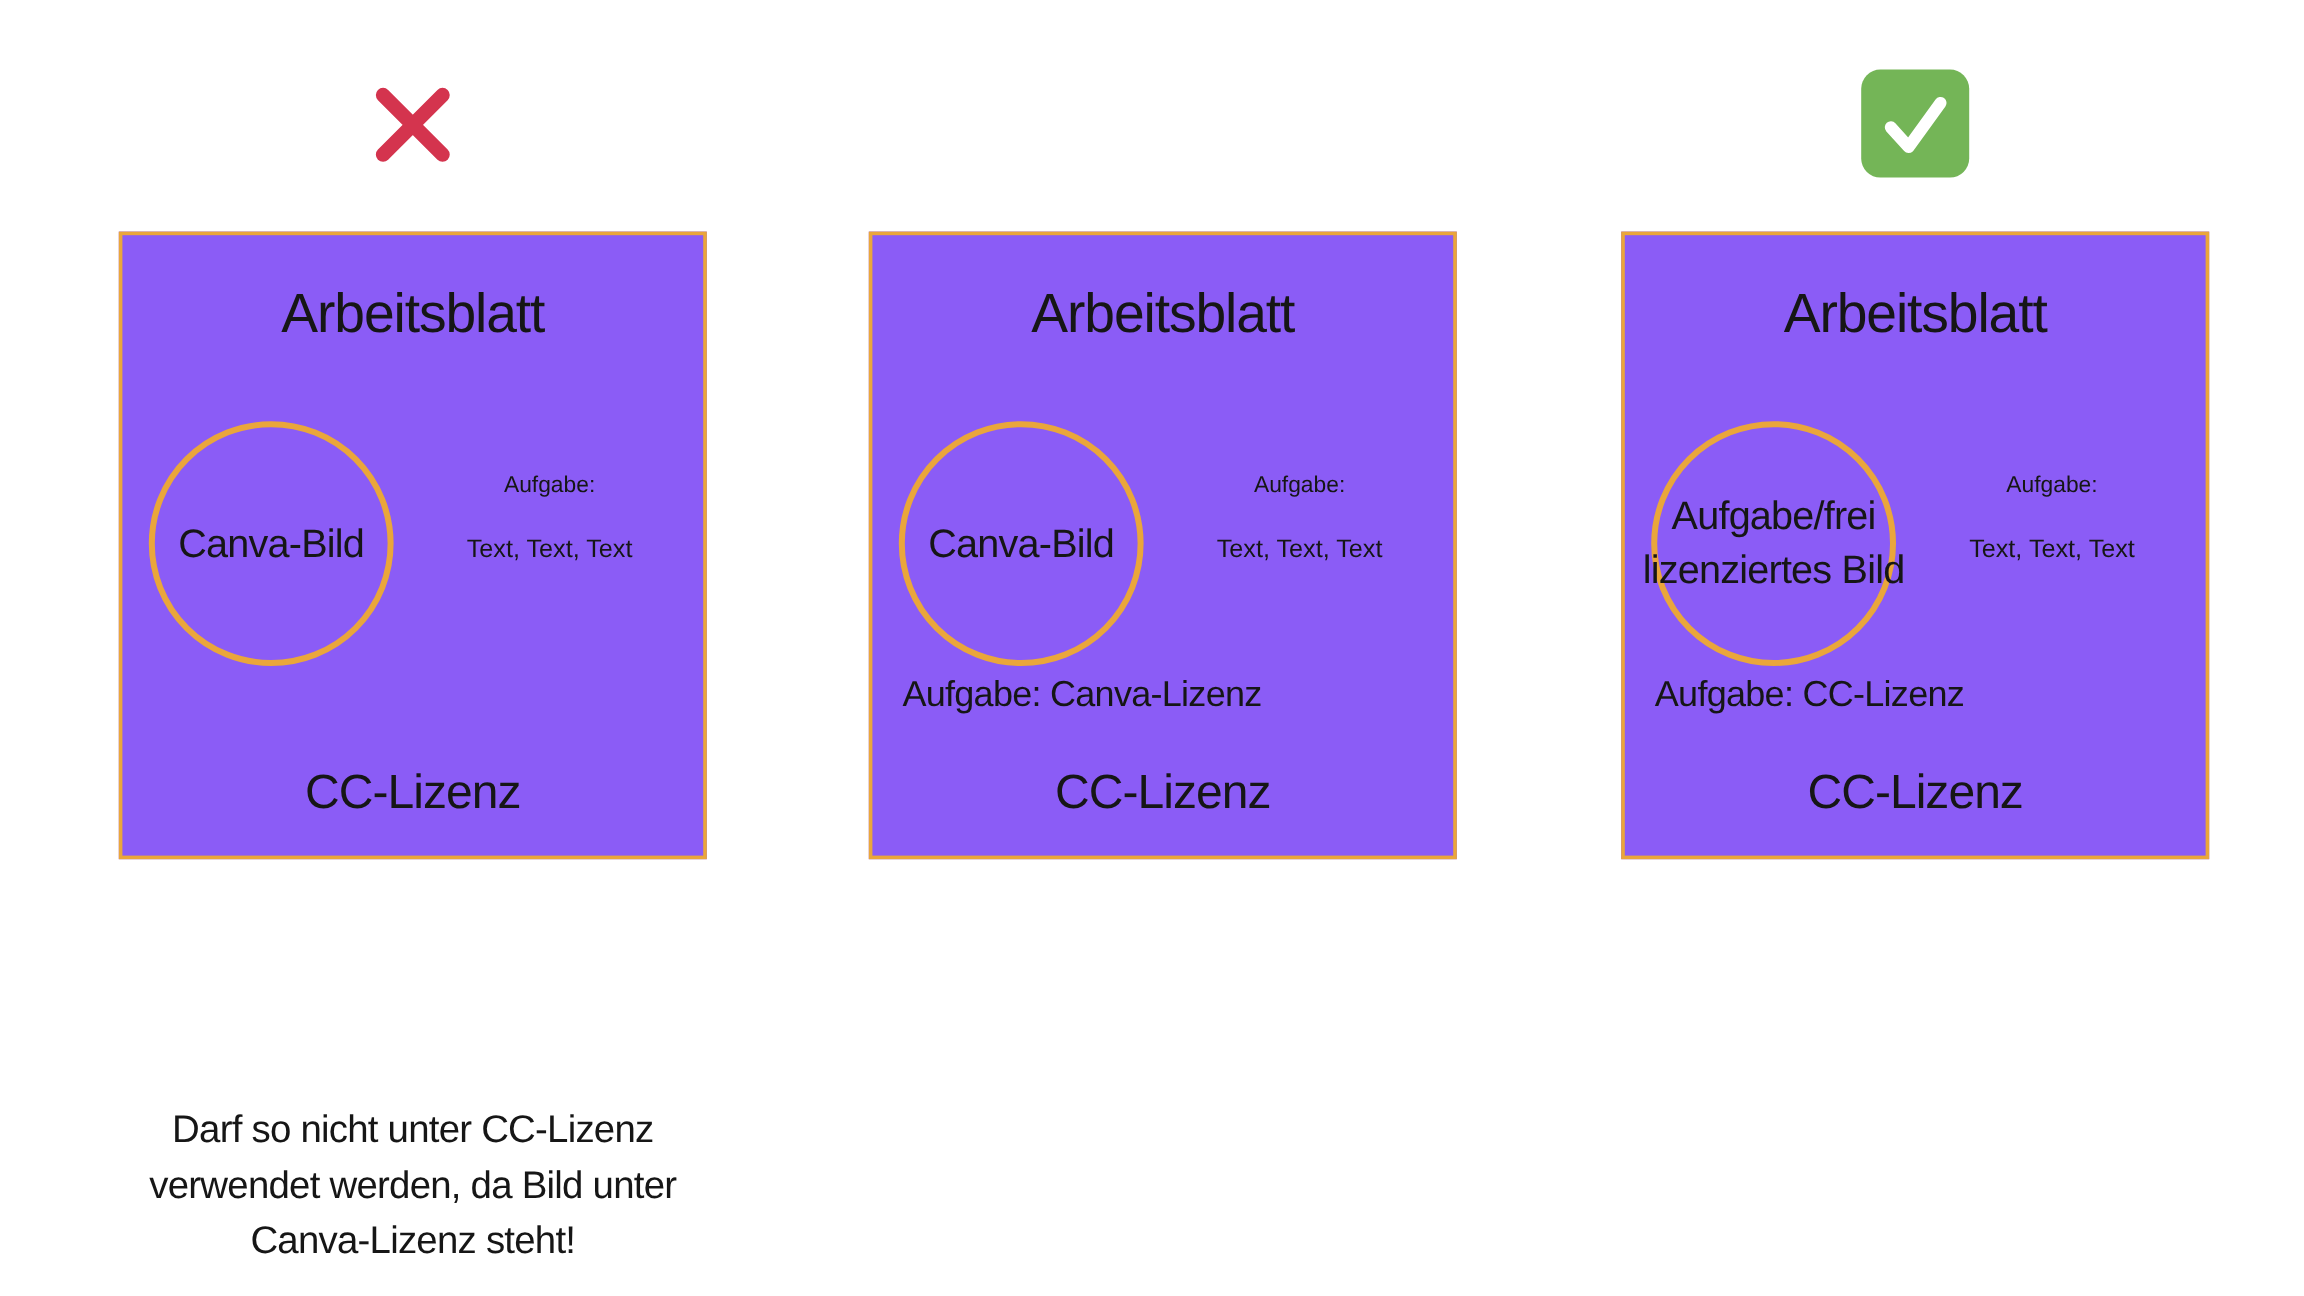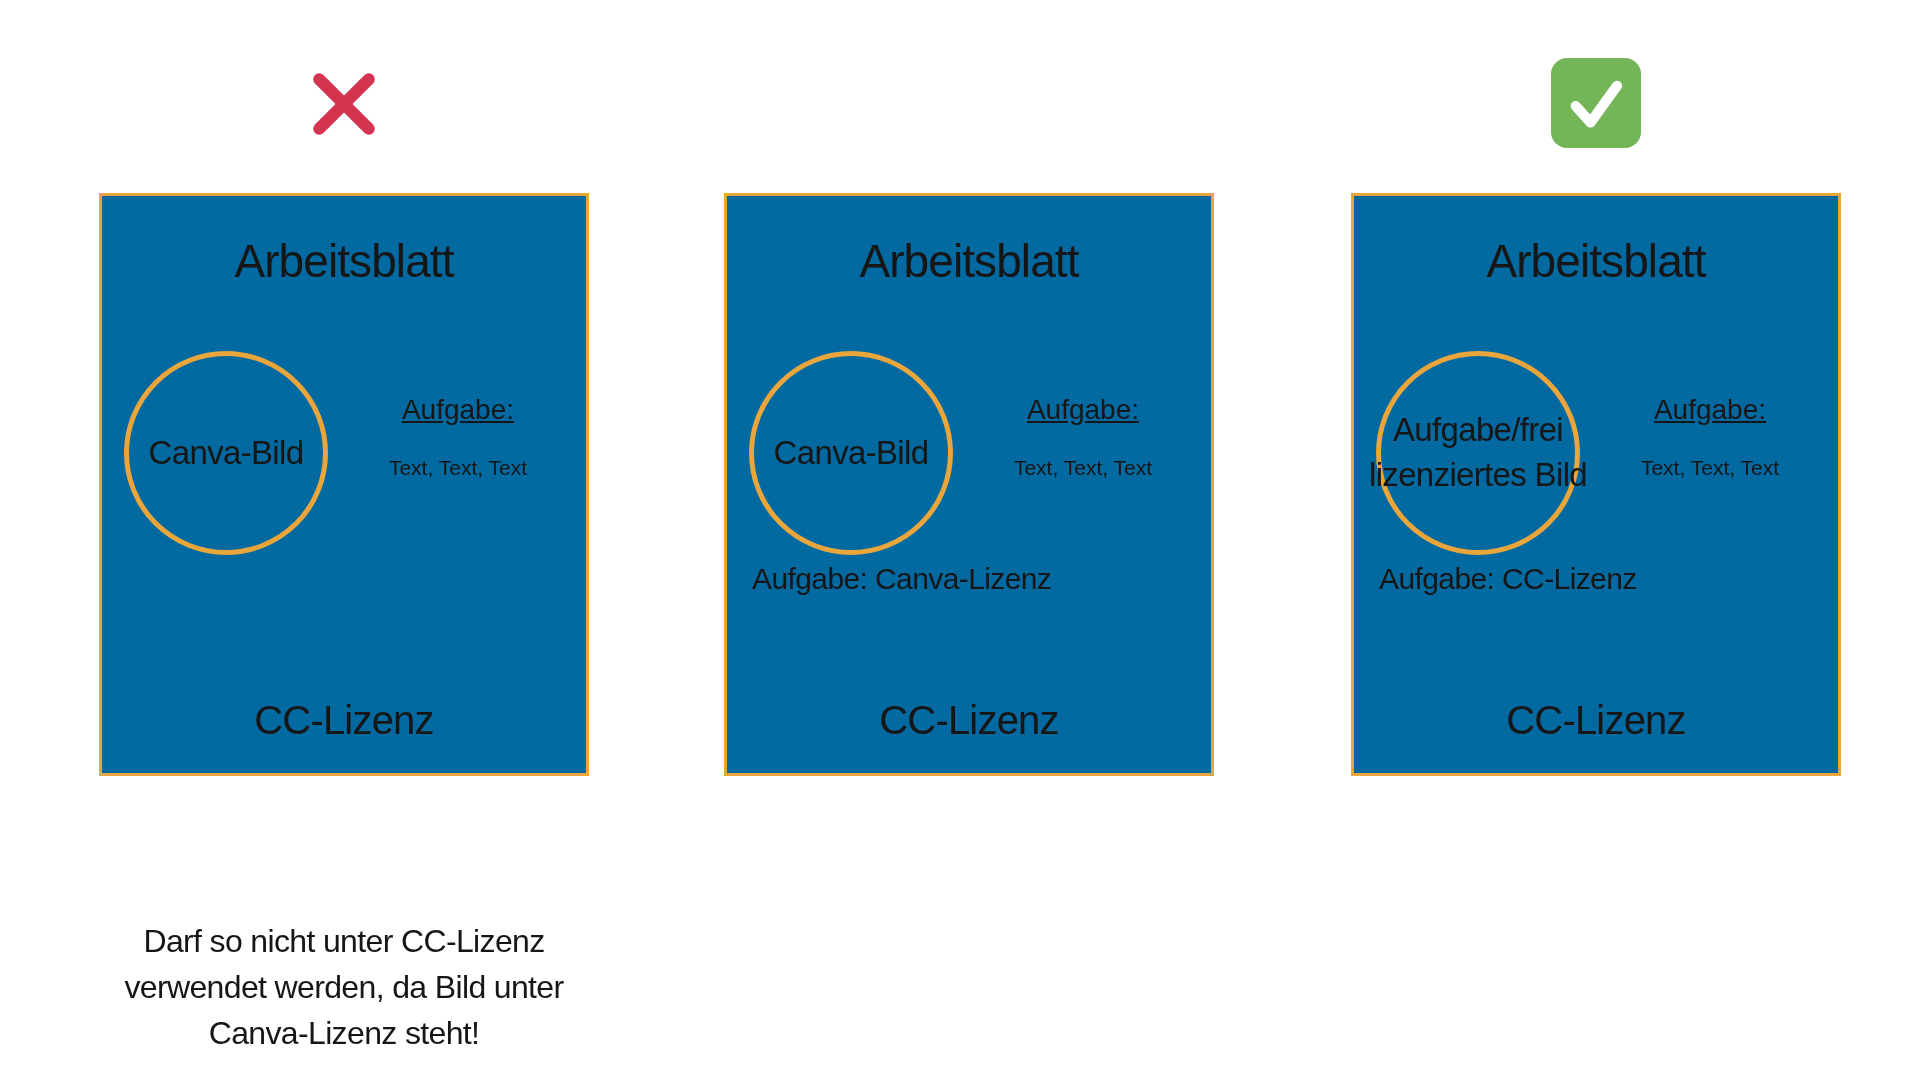--- a/index.html
+++ b/index.html
@@ -27,31 +27,31 @@
           padding:5px 10px 9px 10px;line-height:1;}
   .ok-box .ok-text{display:inline-block;font-size:46px;font-weight:700;
           letter-spacing:-2px;transform:scaleX(0.82);transform-origin:center;}
   .check-box{margin-top:58px;width:90px;height:90px;border-radius:16px;
           background:var(--green);display:flex;align-items:center;justify-content:center;}
   .check-box svg{width:78px;height:78px;}
   .check-box path{stroke:#ffffff;stroke-width:13;stroke-linecap:round;
           stroke-linejoin:round;fill:none;}
 
   
-  .card{position:absolute;top:193px;left:0;width:490px;height:583px;
-        border:3px solid var(--orange);background:#0369a1;}
+  .card{position:absolute;top:193px;left:0;width:490px;height:523px;
+        border:3px solid var(--orange);background:#8b5cf6;}
   .card-title{position:absolute;top:38px;left:0;width:100%;text-align:center;
         font-size:46px;letter-spacing:-0.02em;}
   .circle{position:absolute;left:22px;top:155px;width:204px;height:204px;
         border:5px solid var(--orange);border-radius:50%;
         display:flex;align-items:center;justify-content:center;overflow:visible;}
   .circle-label{flex:none;width:270px;text-align:center;font-size:33px;
         line-height:1.35;white-space:pre-line;letter-spacing:-0.02em;}
   .task{position:absolute;left:238px;top:198px;width:236px;text-align:center;}
-  .task-title{font-size:28px;text-decoration:underline;}
+  .task-title{font-size:19px;}
   .task-text{font-size:21px;margin-top:30px;}
   .attribution{position:absolute;left:25px;top:366px;font-size:30px;
         letter-spacing:-0.02em;}
   .license{position:absolute;left:0;bottom:30px;width:100%;text-align:center;
         font-size:40px;letter-spacing:-0.02em;}
 
   
   .caption{position:absolute;top:918px;left:-16px;width:522px;text-align:center;
         font-size:32px;line-height:46px;white-space:pre-line;letter-spacing:-0.02em;}
 </style>

